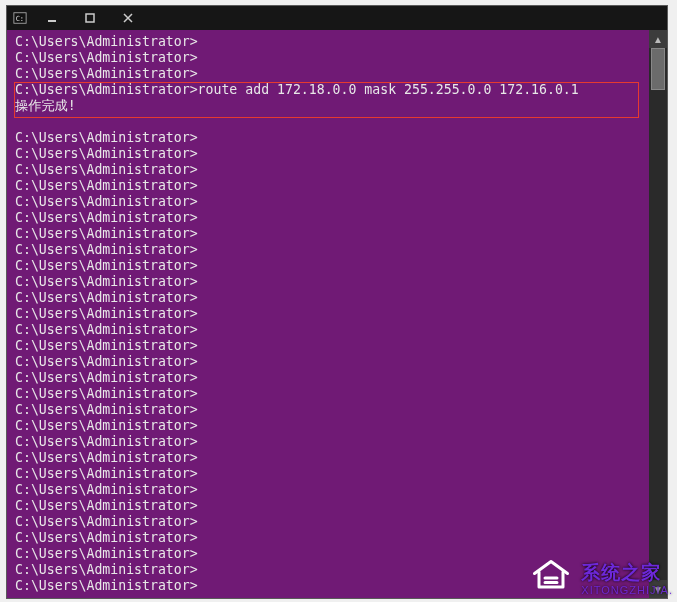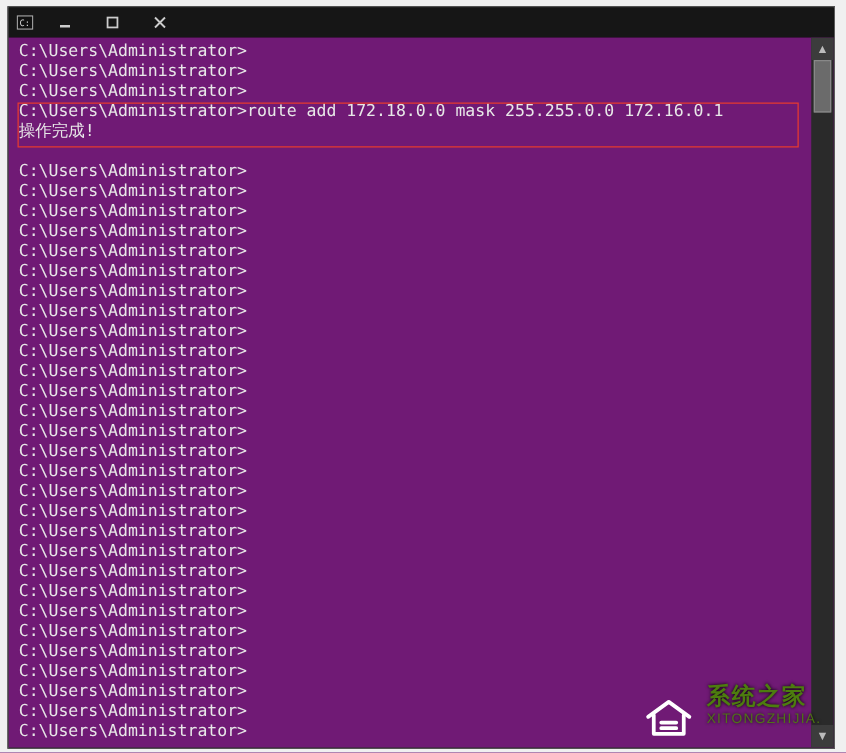--- a/index.html
+++ b/index.html
@@ -93,24 +93,24 @@
   .sb-thumb {
     position: absolute;
     left: 2px; right: 2px;
     top: 0; height: 42px;
     background: #6b6b6b;
     border: 1px solid #888;
     cursor: pointer;
   }
   .watermark {
     position: absolute;
-    right: 16px; bottom: 0;
-    color: #4d7c0f;
+    right: 0; bottom: 0;
+    color: #6d28d9;
     display: flex;
-    align-items: flex-start;
+    align-items: flex-end;
     gap: 6px;
     padding: 6px 4px 6px 8px;
     pointer-events: none;
     text-shadow: 0 0 3px #000;
   }
   .wm-logo {
     width: 48px; height: 48px;
     display: inline-flex;
   }
   .wm-text { display: flex; flex-direction: column; line-height: 1.1; }

